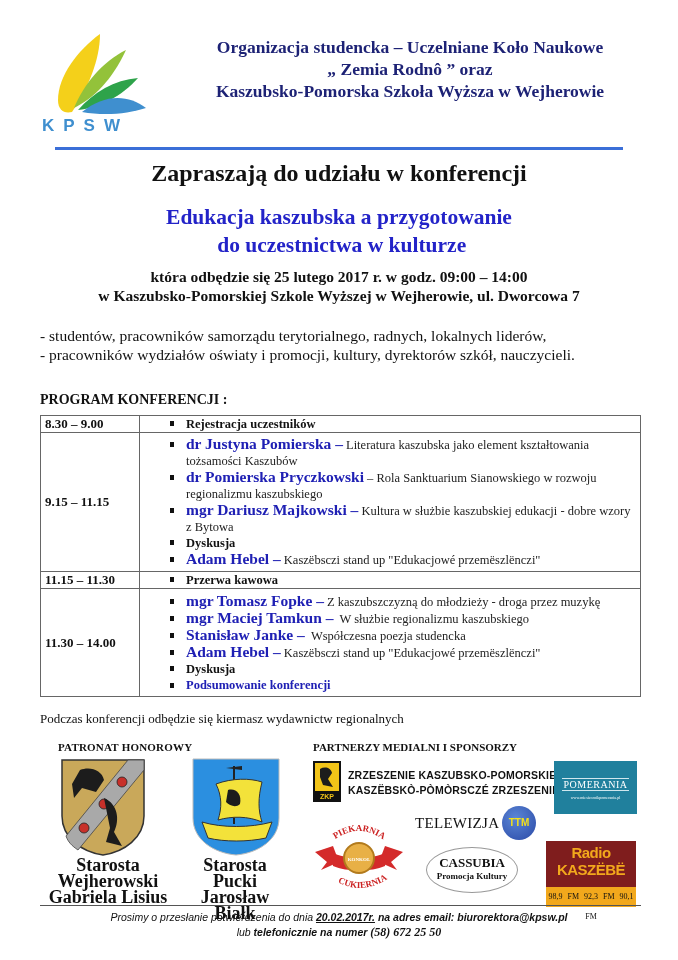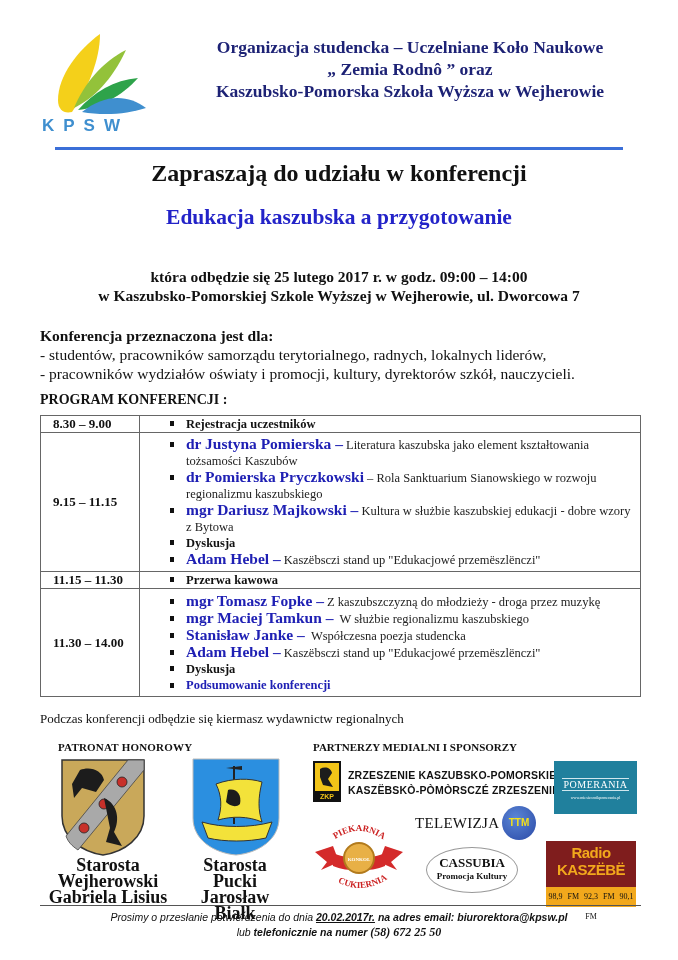--- a/index.html
+++ b/index.html
@@ -21,21 +21,21 @@
 
   .aud { left: 40px; top: 326px; width: 620px; font-size: 15.5px; line-height: 19px; }
   .aud-head { font-weight: bold; }
   .aud-item { white-space: nowrap; }
 
   .prog-head { left: 40px; top: 392px; font-weight: bold; font-size: 14px; }
 
   
   .prog { left: 40px; top: 415px; width: 601px; border-collapse: collapse; border: 1px solid #666; }
   .prog td { border: 1px solid #666; vertical-align: middle; font-size: 13px; line-height: 16px; }
-  .prog td.time { width: 99px; padding-left: 12px; font-weight: bold; font-size: 13px; }
+  .prog td.time { width: 99px; padding-left: 4px; font-weight: bold; font-size: 13px; }
   .prog td.items { padding: 0 6px 0 30px; }
   .prog ul { list-style: none; }
   .prog li { position: relative; padding-left: 16px; font-size: 12.5px; line-height: 16px; }
   .prog li::before { content: ""; position: absolute; left: 0; top: 6px; width: 4px; height: 5px; background: #111; }
   .prog li.single::before { top: 5px; }
   .spk { color: #1f20b4; font-weight: bold; font-size: 15.5px; }
   .topic { color: #222; }
   .plain-b { font-weight: bold; }
   .blue-b { color: #1f20b4; font-weight: bold; font-size: 15.5px; }
   .row-a td { height: 16px; }
@@ -94,28 +94,28 @@
 <div class="abs org">
   <div>Organizacja studencka – Uczelniane Koło Naukowe</div>
   <div>„ Zemia Rodnô ” oraz</div>
   <div>Kaszubsko-Pomorska Szkoła Wyższa w Wejherowie</div>
 </div>
 <div class="abs hr-blue"></div>
 
 <div class="abs invite">Zapraszają do udziału w konferencji</div>
 <div class="abs conf-title">
   <div>Edukacja kaszubska a przygotowanie</div>
+  <div style="white-space:pre"> do uczestnictwa w kulturze</div>
 </div>
 <div class="abs when">
   <div>która odbędzie się 25 lutego 2017 r. w godz. 09:00 – 14:00</div>
   <div>w Kaszubsko-Pomorskiej Szkole Wyższej w Wejherowie, ul. Dworcowa 7</div>
 </div>
 
 <div class="abs aud">
-  <div class="aud-head">Konferencja przeznaczona jest dla:</div>
   <div class="aud-item">-  studentów, pracowników samorządu terytorialnego, radnych, lokalnych liderów,</div>
   <div class="aud-item">-  pracowników wydziałów oświaty i promocji, kultury, dyrektorów szkół, nauczycieli.</div>
 </div>
 
 <div class="abs prog-head">PROGRAM  KONFERENCJI :</div>
 
 <table class="abs prog">
   <tbody>
       <tr class="row-a">
     <td class="time">8.30 – 9.00</td>

